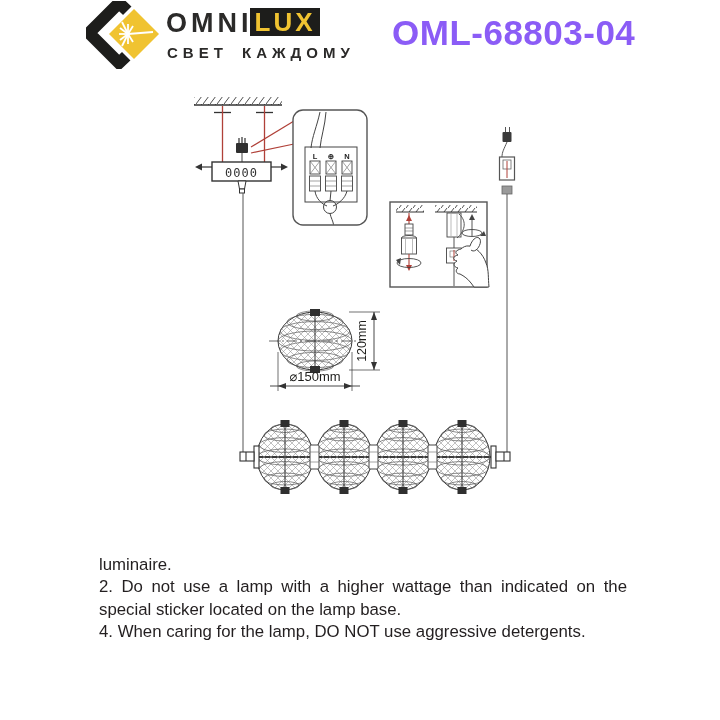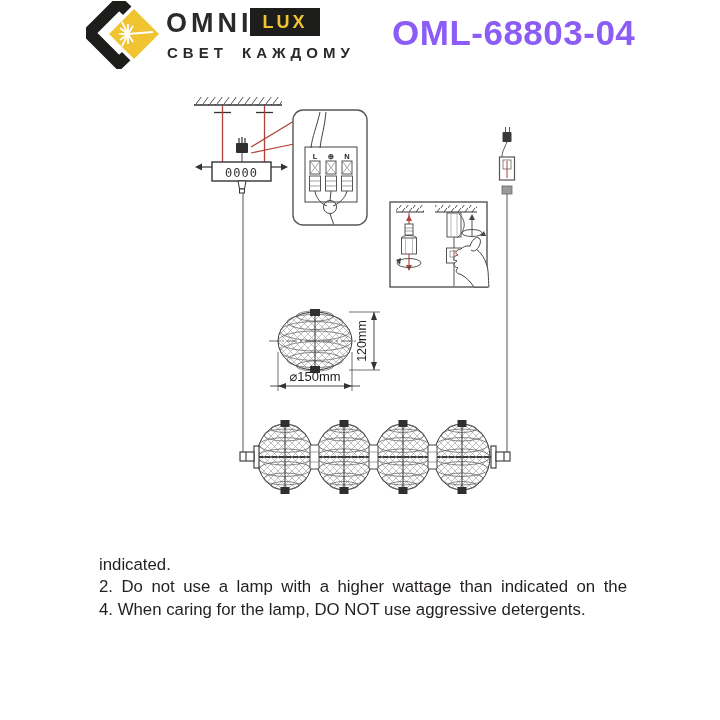--- a/index.html
+++ b/index.html
@@ -4,21 +4,21 @@
 <style>
   html,body{margin:0;padding:0;background:#ffffff;}
   .page{position:relative;width:720px;height:644px;background:#fff;overflow:hidden;
         font-family:"Liberation Sans",sans-serif;color:#231f20;}
   
   .logo-icon{position:absolute;left:86px;top:1px;}
   .brand-primary{position:absolute;left:166px;top:8px;font-size:27px;font-weight:700;
         letter-spacing:4px;color:#2b2a29;}
   .lux-box{position:absolute;left:250px;top:8px;width:70px;height:28px;background:#1d1d1b;
         display:flex;align-items:center;justify-content:center;}
-  .lux-box span{color:#f0c331;font-size:18px;font-weight:700;letter-spacing:3px;}
+  .lux-box span{color:#f0c331;font-size:26px;font-weight:700;letter-spacing:3px;}
   .tagline{position:absolute;left:167px;top:44px;font-size:15px;font-weight:600;
         letter-spacing:5px;word-spacing:5px;color:#2b2a29;white-space:nowrap;}
   .model{position:absolute;left:392px;top:13px;font-size:35px;font-weight:700;
         letter-spacing:0.5px;color:#8b5cf6;white-space:nowrap;}
   
   .diagram{position:absolute;left:0;top:80px;}
   
   .instructions{position:absolute;left:99px;top:554px;width:528px;font-size:16.8px;
         line-height:22.4px;color:#231f20;}
   .instr-line{text-align:justify;}
@@ -272,18 +272,19 @@
       </g>
       <g fill="#fff" stroke="#333" stroke-width="1.1">
         <rect x="491" y="446" width="5" height="22"></rect>
         <rect x="496" y="452" width="14" height="9"></rect>
         <line x1="504" y1="452" x2="504" y2="461"></line>
       </g>
     </g>
   </svg>
 
   <div class="instructions">
-    <div class="instr-line">indicated.</div>
+    <div class="instr-line">luminaire.</div>
     <div class="instr-line full">2. Do not use a lamp with a higher wattage than indicated on the</div>
+    <div class="instr-line">special sticker located on the lamp base.</div>
     <div class="instr-line">4. When caring for the lamp, DO NOT use aggressive detergents.</div>
   </div>
 
 </div>
 
 </body></html>

